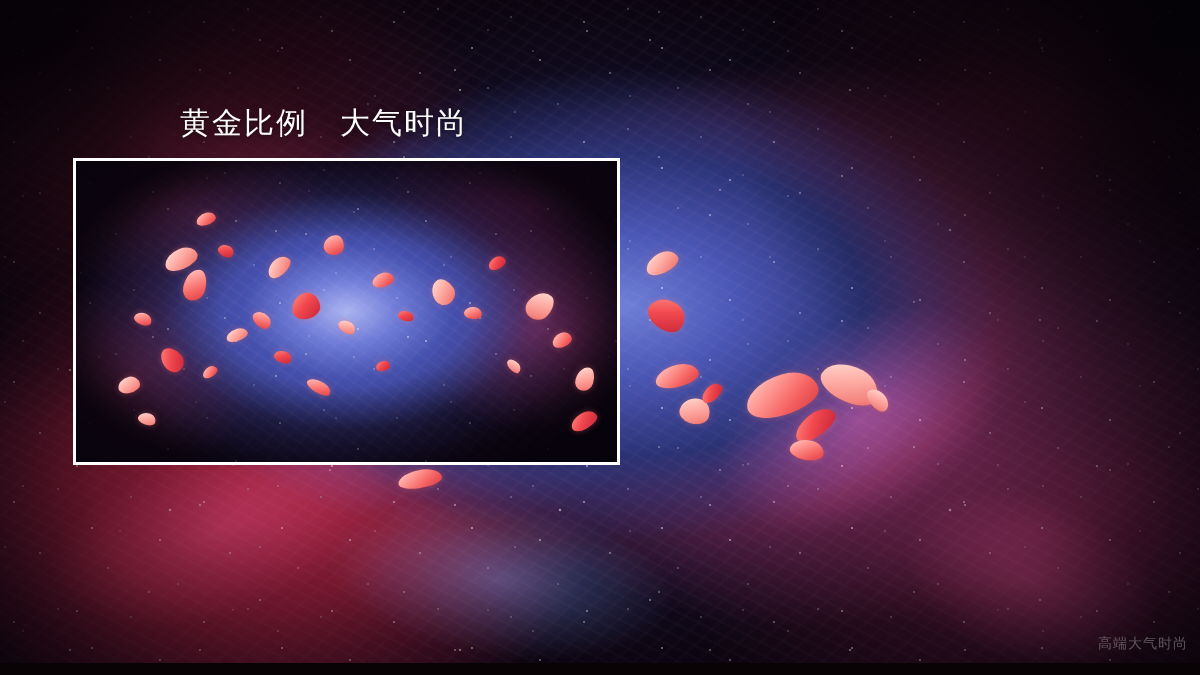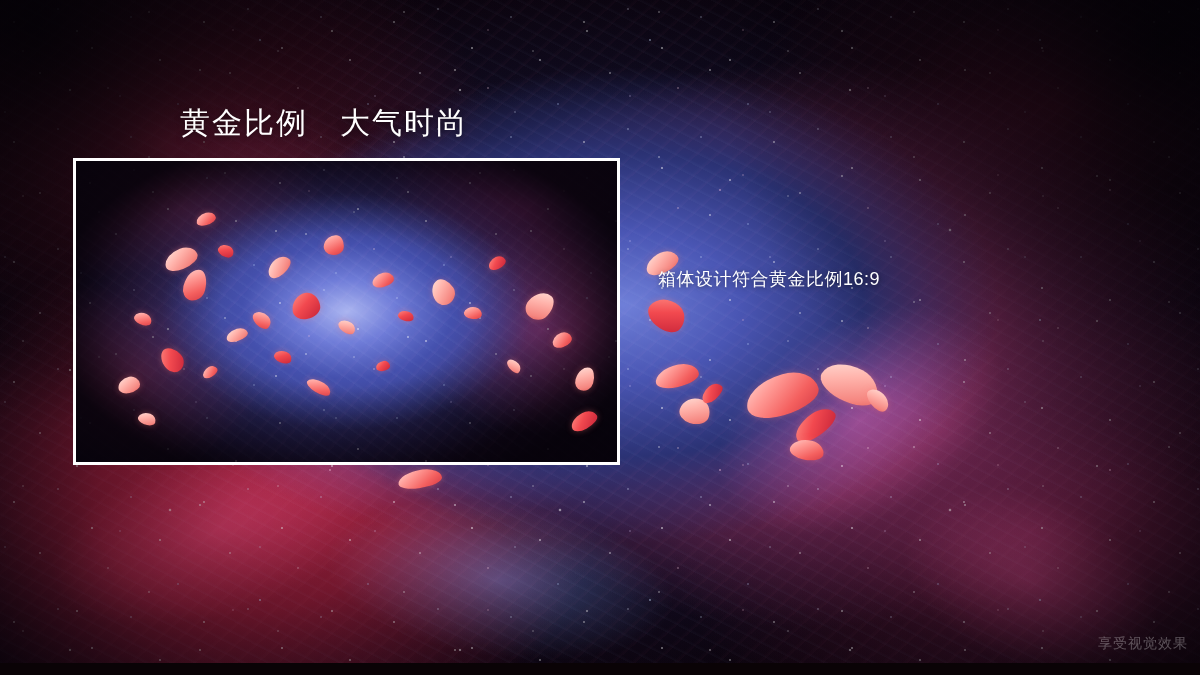--- a/index.html
+++ b/index.html
@@ -251,18 +251,17 @@
     <div class="petal deep" style="left:300px;top:200px;width:14px;height:10px;transform:rotate(-8deg);"></div>
     <div class="petal pale" style="left:430px;top:200px;width:16px;height:10px;transform:rotate(50deg);"></div>
     <div class="petal" style="left:120px;top:52px;width:20px;height:12px;transform:rotate(-16deg);"></div>
     <div class="petal deep" style="left:494px;top:252px;width:28px;height:16px;transform:rotate(-28deg);"></div>
     <div class="petal pale" style="left:62px;top:252px;width:18px;height:12px;transform:rotate(20deg);"></div>
   </div>
 
   <div id="slide-title">黄金比例　大气时尚</div>
 
   <div id="body-copy">
-    <span class="line">箱体设计符合黄金比例16:9</span>
   </div>
 
-  <div id="watermark">享受视觉效果</div>
+  <div id="watermark">高端大气时尚</div>
 
 </div>
 
 </body></html>

